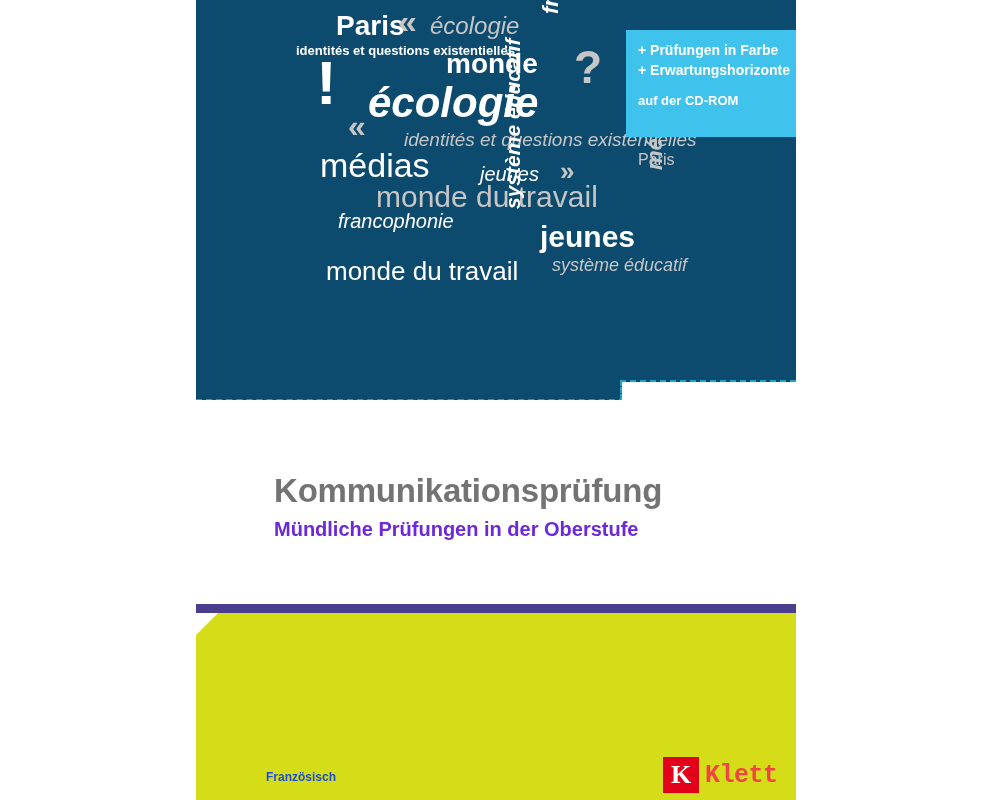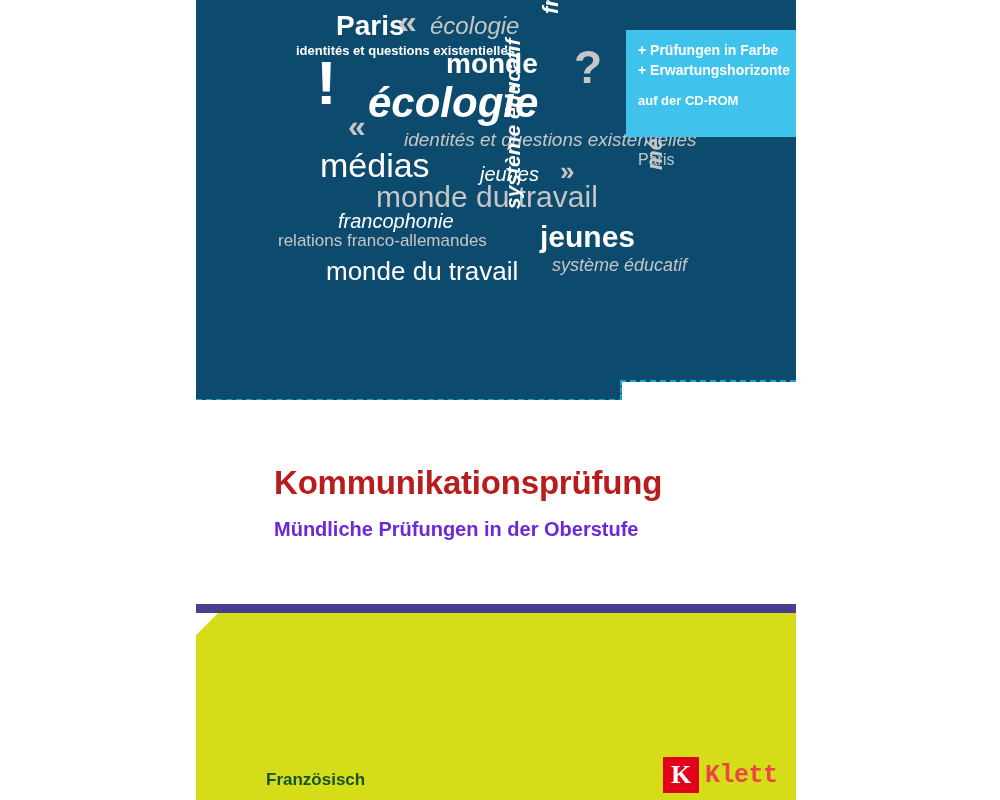--- a/index.html
+++ b/index.html
@@ -98,24 +98,24 @@
     position: absolute;
     left: 0;
     top: 400px;
     width: 600px;
     height: 206px;
     background: #ffffff;
   }
   #main-title {
     position: absolute;
     left: 78px;
-    top: 64px;
+    top: 72px;
     font-size: 33px;
     font-weight: bold;
-    color: #b91c1c;
+    color: #737373;
     letter-spacing: -0.2px;
   }
   #subtitle {
     position: absolute;
     left: 78px;
     top: 118px;
     font-size: 20px;
     font-weight: bold;
     color: #6d28d9;
   }
@@ -143,23 +143,23 @@
     top: 613px;
     width: 22px;
     height: 22px;
     background: #ffffff;
     clip-path: polygon(0 0, 0 100%, 100% 0);
   }
   #language-label {
     position: absolute;
     left: 70px;
     top: 770px;
-    font-size: 17px;
-    font-weight: bold;
-    color: #14532d;
+    font-size: 12px;
+    font-weight: bold;
+    color: #1d4ed8;
   }
 
   
   #klett-logo {
     position: absolute;
     left: 467px;
     top: 757px;
     width: 110px;
     height: 36px;
   }
@@ -208,21 +208,20 @@
       <div class="wc white" style="left: 172px; top: 82px; font-size: 42px; font-weight: bold; font-style: italic;">écologie</div>
       <div class="wc greyd" style="left: 152px; top: 110px; font-size: 32px; font-weight: bold; font-style: normal;">«</div>
       <div class="wc greyd" style="left: 208px; top: 130px; font-size: 19px; font-weight: normal; font-style: italic;">identités et questions existentielles</div>
       <div class="wc greyd" style="left: 442px; top: 152px; font-size: 16px; font-weight: normal; font-style: normal;">Paris</div>
       <div class="wc white" style="left: 124px; top: 148px; font-size: 34px; font-weight: normal; font-style: normal;">médias</div>
       <div class="wc white" style="left: 284px; top: 164px; font-size: 20px; font-weight: normal; font-style: italic;">jeunes</div>
       <div class="wc greyd" style="left: 364px; top: 158px; font-size: 26px; font-weight: bold; font-style: normal;">»</div>
       <div class="wc greyd" style="left: 448px; top: 170px; font-size: 22px; font-weight: bold; font-style: italic; transform: rotate(-90deg); transform-origin: left top;">médias</div>
       <div class="wc greyd" style="left: 180px; top: 182px; font-size: 30px; font-weight: normal; font-style: normal;">monde du travail</div>
       <div class="wc white" style="left: 142px; top: 211px; font-size: 20px; font-weight: normal; font-style: italic;">francophonie</div>
-      <div class="wc greyd" style="left: 82px; top: 232px; font-size: 17px; font-weight: normal; font-style: normal;">relations franco-allemandes</div>
       <div class="wc white" style="left: 344px; top: 222px; font-size: 30px; font-weight: bold; font-style: normal;">jeunes</div>
       <div class="wc white" style="left: 306px; top: 209px; font-size: 21px; font-weight: bold; font-style: italic; transform: rotate(-90deg); transform-origin: left top;">système éducatif</div>
       <div class="wc white" style="left: 130px; top: 258px; font-size: 26px; font-weight: normal; font-style: normal;">monde du travail</div>
       <div class="wc greyd" style="left: 356px; top: 256px; font-size: 18px; font-weight: normal; font-style: italic;">système éducatif</div>
     </div>
 
   <div id="dashed-line"></div>
   <div id="dashed-notch"></div>
   <div id="notch-cover"></div>
 

